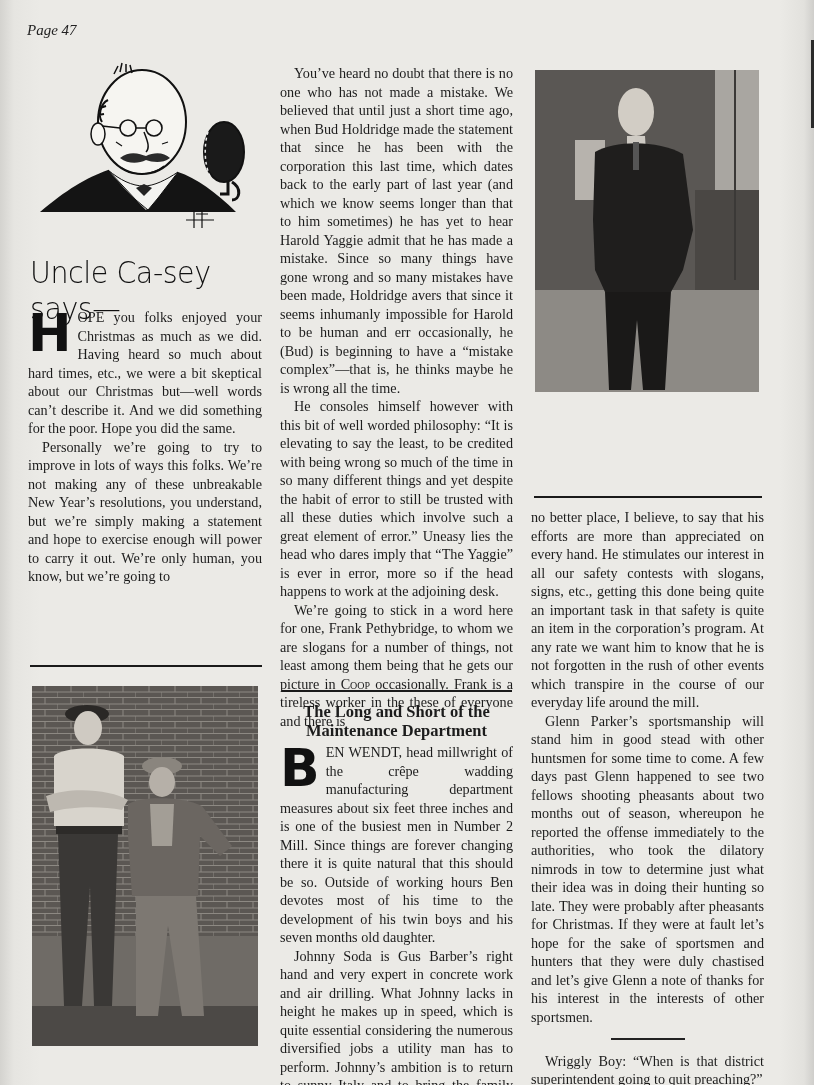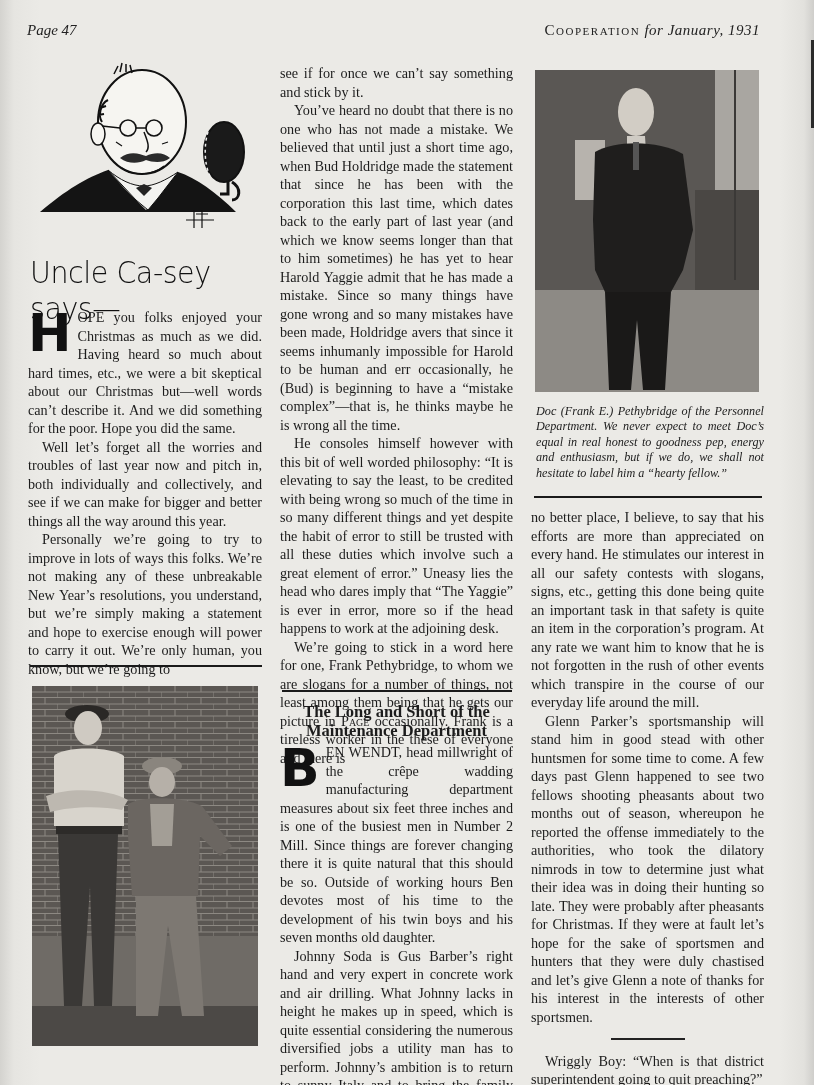--- a/index.html
+++ b/index.html
@@ -57,24 +57,20 @@
   .short-rule { width: 74px; height: 1.5px; background: #222; margin: 12px auto 12px; }
   .sc-inline { font-variant: small-caps; }
 </style>
 </head>
 <body>
 
 <div class="page">
   <div class="edge-mark"></div>
 
   <div class="running-head page-no">Page 47</div>
-  <div class="running-head pub">
-    <span class="sc">Cooperation</span>
-    <span class="it">for January, 1931</span>
-  </div>
 
   <div class="cartoon">
     <svg viewBox="0 0 220 170" width="220" height="170">
 
       <path d="M4 152 C30 130 50 118 72 110 L88 128 L110 150 L128 128 L142 112 C160 118 180 132 200 152 Z" fill="#141414"></path>
 
       <path d="M72 110 L100 140 L112 150 L122 138 L142 112 C130 120 118 126 108 126 C96 126 84 120 72 110 Z" fill="#f3f3f0" stroke="#111" stroke-width="1"></path>
       <path d="M100 128 L108 136 L116 128 L108 124 Z" fill="#222"></path>
 
       <ellipse cx="106" cy="62" rx="44" ry="52" fill="#f6f5f1" stroke="#111" stroke-width="2"></ellipse>
@@ -99,21 +95,20 @@
       <path d="M150 160 L178 160 M158 150 L158 168 M166 150 L166 168 M160 154 L172 154" stroke="#111" stroke-width="1.2"></path>
     </svg>
   </div>
 
   <div class="casey-title">Uncle Ca-sey says—</div>
 
   <div class="col col1" style="top:308px;">
     <p class="noindent">
       <span class="dropcap">H</span><span>OPE you folks enjoyed your Christmas as much as we did. Having heard so much about hard times, etc., we were a bit skeptical about our Christmas but—well words can’t describe it. And we did something for the poor. Hope you did the same.</span>
     </p>
-    <p>Well let’s forget all the worries and troubles of last year now and pitch in, both individually and collectively, and see if we can make for bigger and better things all the way around this year.</p>
     <p>Personally we’re going to try to improve in lots of ways this folks. We’re not making any of these unbreakable New Year’s resolutions, you understand, but we’re simply making a statement and hope to exercise enough will power to carry it out. We’re only human, you know, but we’re going to</p>
   </div>
   <div class="rule" style="left:30px; top:665px; width:232px;"></div>
 
   <div class="photo" style="left:32px; top:686px; width:226px; height:360px;">
     <svg viewBox="0 0 226 360" preserveAspectRatio="none">
       <defs>
         <pattern id="bricks" width="26" height="12" patternUnits="userSpaceOnUse">
           <rect width="26" height="12" fill="#5b5753"></rect>
           <path d="M0 11.5 H26 M13 0 V6 M0 6 H26 M26 6 V12" stroke="#8d8983" stroke-width="1"></path>
@@ -132,24 +127,23 @@
 
       <ellipse cx="130" cy="80" rx="20" ry="9" fill="#8a857e"></ellipse>
       <ellipse cx="130" cy="96" rx="13" ry="15" fill="#b6b0a8"></ellipse>
       <path d="M96 118 C110 110 150 110 170 120 L200 160 L188 170 L168 150 L166 210 L100 210 L96 150 Z" fill="#6b6661"></path>
       <path d="M118 118 L142 118 L140 160 L120 160 Z" fill="#a39e96"></path>
       <path d="M104 210 L164 210 L172 330 L150 330 L136 240 L126 330 L104 330 Z" fill="#7d7872"></path>
     </svg>
   </div>
 
   <div class="col col2" style="top:64px;">
-    <p class="noindent">see if for once we can’t say something and stick by it.</p>
     <p>You’ve heard no doubt that there is no one who has not made a mistake. We believed that until just a short time ago, when Bud Holdridge made the statement that since he has been with the corporation this last time, which dates back to the early part of last year (and which we know seems longer than that to him sometimes) he has yet to hear Harold Yaggie admit that he has made a mistake. Since so many things have gone wrong and so many mistakes have been made, Holdridge avers that since it seems inhumanly impossible for Harold to be human and err occasionally, he (Bud) is beginning to have a “mistake complex”—that is, he thinks maybe he is wrong all the time.</p>
     <p>He consoles himself however with this bit of well worded philosophy: “It is elevating to say the least, to be credited with being wrong so much of the time in so many different things and yet despite the habit of error to still be trusted with all these duties which involve such a great element of error.” Uneasy lies the head who dares imply that “The Yaggie” is ever in error, more so if the head happens to work at the adjoining desk.</p>
-    <p><span>We’re going to stick in a word here for one, Frank Pethybridge, to whom we are slogans for a number of things, not least among them being that he gets our picture in </span><span class="sc-inline">Page</span><span> occasionally. Frank is a tireless worker in the these of everyone and there is</span></p>
+    <p><span>We’re going to stick in a word here for one, Frank Pethybridge, to whom we are slogans for a number of things, not least among them being that he gets our picture in </span><span class="sc-inline">Coop</span><span> occasionally. Frank is a tireless worker in the these of everyone and there is</span></p>
   </div>
   <div class="rule" style="left:282px; top:690px; width:230px;"></div>
 
   <div class="col col2" style="top:702px;">
     <div class="section-title">The Long and Short of the Maintenance Department</div>
     <p class="noindent">
       <span class="dropcap">B</span><span>EN WENDT, head millwright of the crêpe wadding manufacturing department measures about six feet three inches and is one of the busiest men in Number 2 Mill. Since things are forever changing there it is quite natural that this should be so. Outside of working hours Ben devotes most of his time to the development of his twin boys and his seven months old daughter.</span>
     </p>
     <p>Johnny Soda is Gus Barber’s right hand and very expert in concrete work and air drilling. What Johnny lacks in height he makes up in speed, which is quite essential considering the numerous diversified jobs a utility man has to perform. Johnny’s ambition is to return to sunny Italy and to bring the family back with him.</p>
   </div>
@@ -164,21 +158,20 @@
       <path d="M200 0 L200 210" stroke="#3b3937" stroke-width="2"></path>
 
       <ellipse cx="101" cy="42" rx="18" ry="24" fill="#d2cdc5"></ellipse>
       <path d="M92 66 L110 66 L112 100 L92 100 Z" fill="#cfcbc4"></path>
       <path d="M60 82 C80 70 124 70 148 84 L158 160 L148 200 L136 222 L70 222 L60 200 L58 150 Z" fill="#1f1e1d"></path>
       <path d="M70 222 L136 222 L130 320 L108 320 L102 250 L96 320 L74 320 Z" fill="#1a1918"></path>
       <path d="M98 72 L104 72 L104 100 L98 100 Z" fill="#555"></path>
     </svg>
   </div>
 
-  <div class="caption">Doc (Frank E.) Pethybridge of the Personnel Department. We never expect to meet Doc’s equal in real honest to goodness pep, energy and enthusiasm, but if we do, we shall not hesitate to label him a “hearty fellow.”</div>
   <div class="rule" style="left:534px; top:496px; width:228px;"></div>
 
   <div class="col col3" style="top:508px;">
     <p class="noindent">no better place, I believe, to say that his efforts are more than appreciated on every hand. He stimulates our interest in all our safety contests with slogans, signs, etc., getting this done being quite an important task in that safety is quite an item in the corporation’s program. At any rate we want him to know that he is not forgotten in the rush of other events which transpire in the course of our everyday life around the mill.</p>
     <p>Glenn Parker’s sportsmanship will stand him in good stead with other huntsmen for some time to come. A few days past Glenn happened to see two fellows shooting pheasants about two months out of season, whereupon he reported the offense immediately to the authorities, who took the dilatory nimrods in tow to determine just what their idea was in doing their hunting so late. They were probably after pheasants for Christmas. If they were at fault let’s hope for the sake of sportsmen and hunters that they were duly chastised and let’s give Glenn a note of thanks for his interest in the interests of other sportsmen.</p>
     <div class="short-rule"></div>
     <p>Wriggly Boy: “When is that district superintendent going to quit preaching?”</p>
 
   </div>
 </div>

